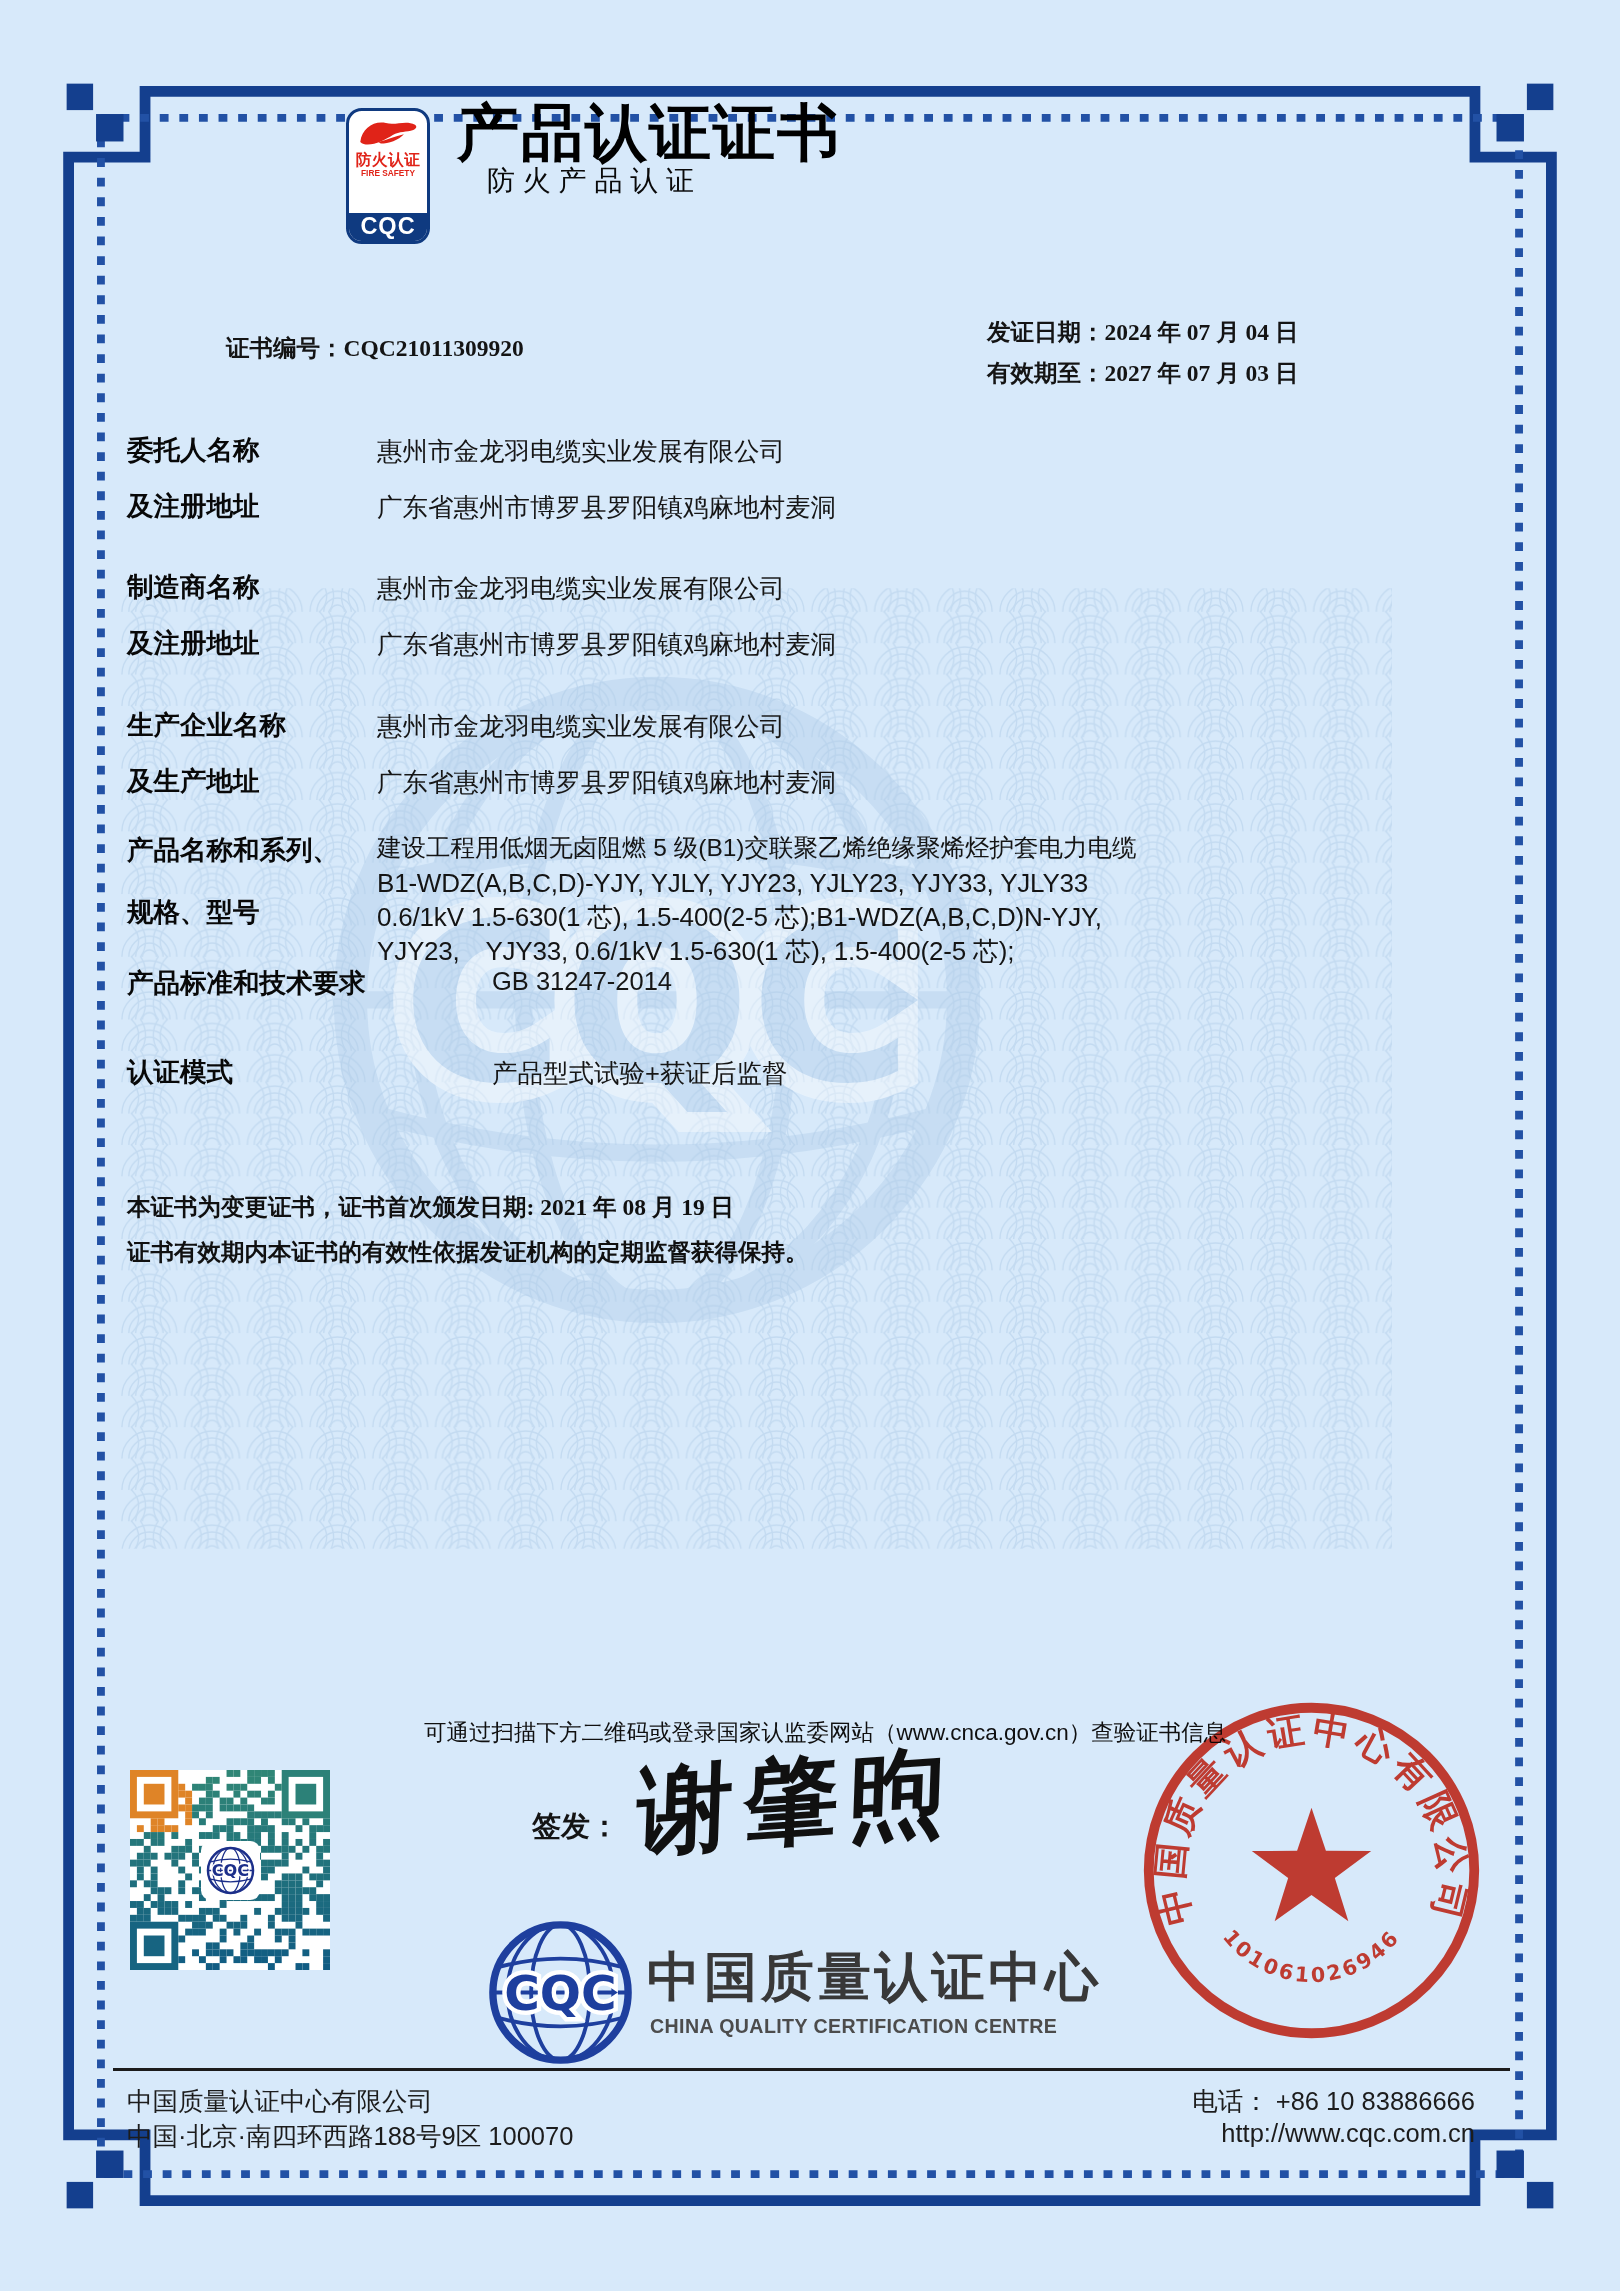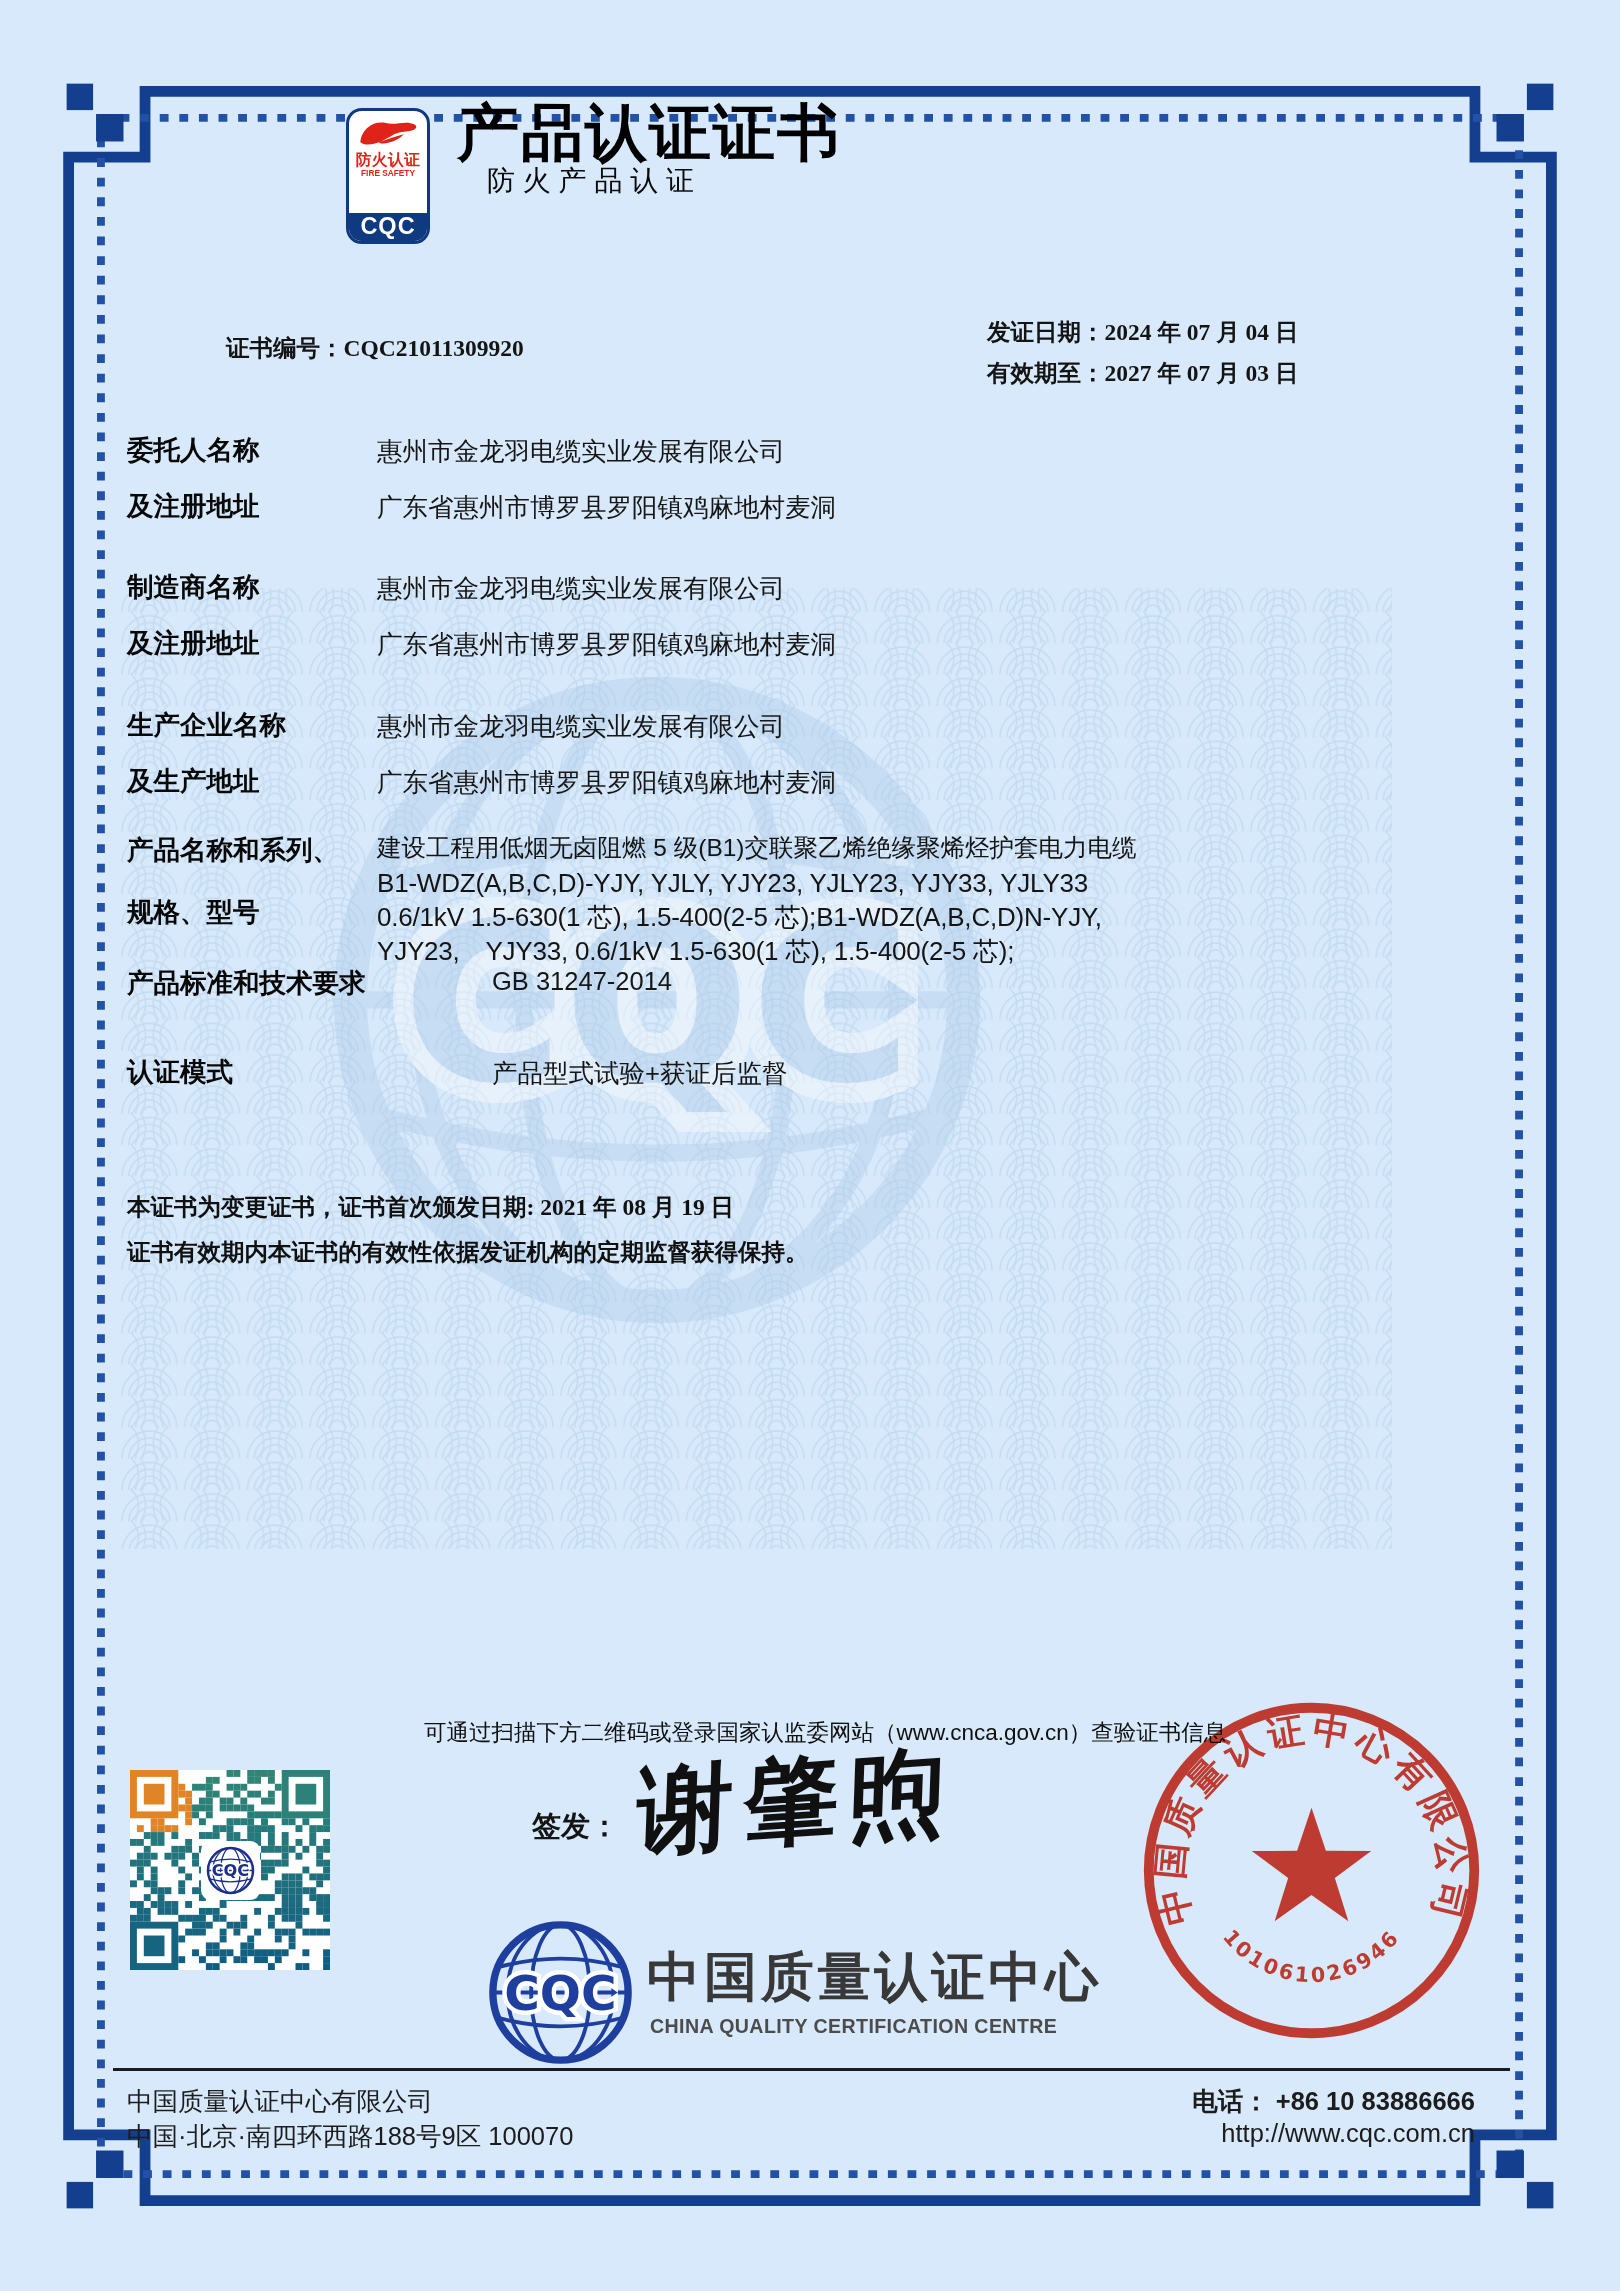--- a/index.html
+++ b/index.html
@@ -50,21 +50,21 @@
   .issuer-cn{left:647px;top:1942px;font-size:53px;font-weight:600;letter-spacing:3.9px;color:#383838;white-space:nowrap;}
   .issuer-en{left:650px;top:2015px;font-size:19.6px;font-weight:bold;letter-spacing:0.4px;color:#4c4c4c;white-space:nowrap;}
   
   .stamp{left:1137px;top:1696px;width:349px;height:349px;mix-blend-mode:multiply;opacity:.93;}
   
   .footer-line{left:113px;top:2068px;width:1397px;height:2.9px;background:#1b1b1b;}
   .foot{font-size:25.5px;color:#1c1c1c;white-space:nowrap;}
   .foot-company{left:127px;top:2084px;}
   .foot-address{left:127px;top:2119px;}
   .foot-right{left:882px;width:593px;text-align:right;}
-  .foot-phone{top:2084px;font-weight:bold;}
+  .foot-phone{top:2084px;}
   .foot-web{top:2119px;}
   .defs-holder{position:absolute;width:0;height:0;overflow:hidden;}
 </style>
 </head>
 <body>
 
 <svg class="defs-holder" aria-hidden="true">
   <defs>
     <symbol id="globe" viewBox="0 0 100 100">
       <circle cx="50" cy="50" r="46" fill="none" stroke="currentColor" stroke-width="5"></circle>

